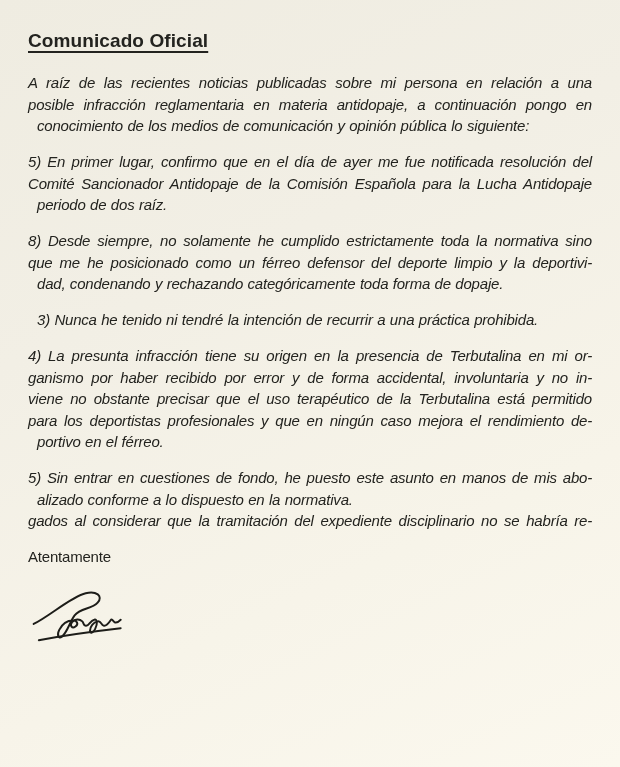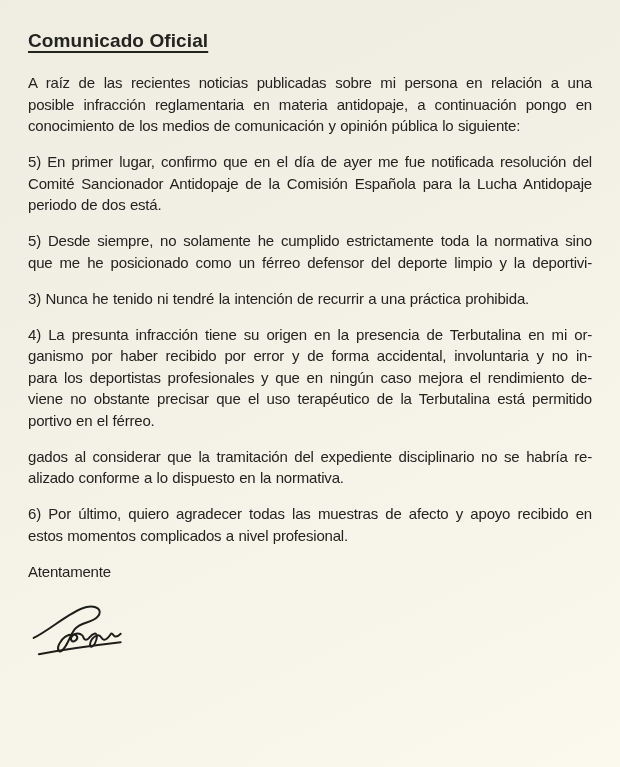--- a/index.html
+++ b/index.html
@@ -36,23 +36,25 @@
     letter-spacing: -0.2px;
     word-spacing: 0.5px;
   }
   .para {
     margin: 0 0 14.5px 0;
   }
   .line {
     text-align: justify;
     text-align-last: justify;
     white-space: normal;
+    font-style: italic;
   }
   .line.last {
     text-align-last: left;
+    margin-left: 9px;
   }
   .closing {
     margin: 7px 0 0 0;
     font-size: 15px;
     line-height: 21.5px;
     letter-spacing: -0.2px;
   }
   .signature-block {
     margin: 15px 0 0 0;
   }
@@ -68,43 +70,41 @@
 
   <div class="doc-body">
       <div class="para">
         <div class="line">A raíz de las recientes noticias publicadas sobre mi persona en relación a una</div>
         <div class="line">posible infracción reglamentaria en materia antidopaje, a continuación pongo en</div>
         <div class="line last">conocimiento de los medios de comunicación y opinión pública lo siguiente:</div>
       </div>
       <div class="para">
         <div class="line">5) En primer lugar, confirmo que en el día de ayer me fue notificada resolución del</div>
         <div class="line">Comité Sancionador Antidopaje de la Comisión Española para la Lucha Antidopaje</div>
-        <div class="line last">periodo de dos está.</div>
+        <div class="line last">periodo de dos raíz.</div>
       </div>
       <div class="para">
-        <div class="line">5) Desde siempre, no solamente he cumplido estrictamente toda la normativa sino</div>
+        <div class="line">8) Desde siempre, no solamente he cumplido estrictamente toda la normativa sino</div>
         <div class="line">que me he posicionado como un férreo defensor del deporte limpio y la deportivi-</div>
+        <div class="line last">dad, condenando y rechazando categóricamente toda forma de dopaje.</div>
       </div>
       <div class="para">
         <div class="line last">3) Nunca he tenido ni tendré la intención de recurrir a una práctica prohibida.</div>
       </div>
       <div class="para">
         <div class="line">4) La presunta infracción tiene su origen en la presencia de Terbutalina en mi or-</div>
         <div class="line">ganismo por haber recibido por error y de forma accidental, involuntaria y no in-</div>
+        <div class="line">viene no obstante precisar que el uso terapéutico de la Terbutalina está permitido</div>
         <div class="line">para los deportistas profesionales y que en ningún caso mejora el rendimiento de-</div>
-        <div class="line">viene no obstante precisar que el uso terapéutico de la Terbutalina está permitido</div>
         <div class="line last">portivo en el férreo.</div>
       </div>
       <div class="para">
+        <div class="line">5) Sin entrar en cuestiones de fondo, he puesto este asunto en manos de mis abo-</div>
+        <div class="line last">alizado conforme a lo dispuesto en la normativa.</div>
         <div class="line">gados al considerar que la tramitación del expediente disciplinario no se habría re-</div>
-        <div class="line last">alizado conforme a lo dispuesto en la normativa.</div>
-      </div>
-      <div class="para">
-        <div class="line">6) Por último, quiero agradecer todas las muestras de afecto y apoyo recibido en</div>
-        <div class="line last">estos momentos complicados a nivel profesional.</div>
       </div>
     </div>
 
   <p class="closing">Atentamente</p>
 
   <div class="signature-block" aria-label="Papu">
     <svg width="112" height="64" viewBox="0 0 130 75" fill="none" xmlns="http://www.w3.org/2000/svg">
       <path d="M6 48 C26 38 50 16 67 12 C79 9 88 15 81 23 C74 31 61 29 54 38 C48 46 46 57 39 63 C35 66 33 61 36 55 C40 47 46 44 52 44 C57 44 59 48 55 51 C51 54 48 50 51 46 C54 42 60 42 63 45 C65 47 64 50 67 50 C71 51 72 44 77 43 C81 42 81 48 78 54 C76 58 72 60 72 56 C72 51 76 46 81 45 C85 44 85 49 88 50 C91 51 94 47 96 44 C98 41 99 45 101 46 C103 47 106 45 108 43" stroke="#1d1d19" stroke-width="2.3" stroke-linecap="round" stroke-linejoin="round"></path>
       <path d="M12 67 C44 61 82 56 108 53" stroke="#1d1d19" stroke-width="2.3" stroke-linecap="round"></path>
     </svg>

